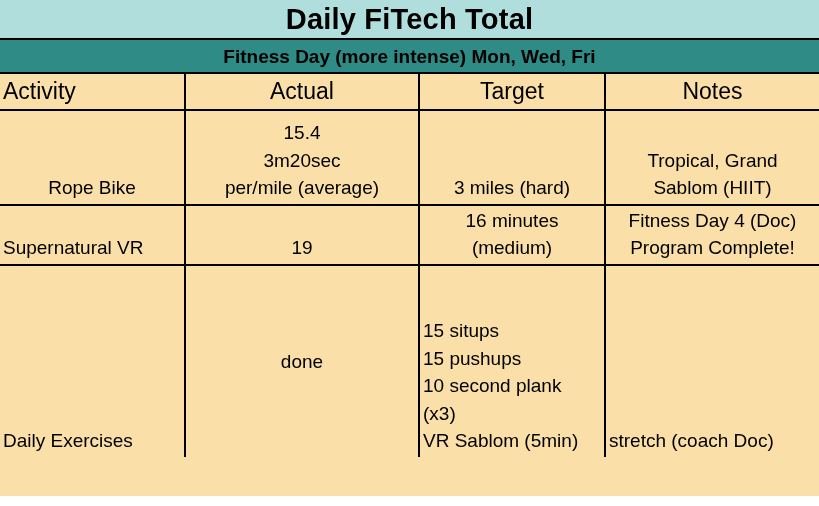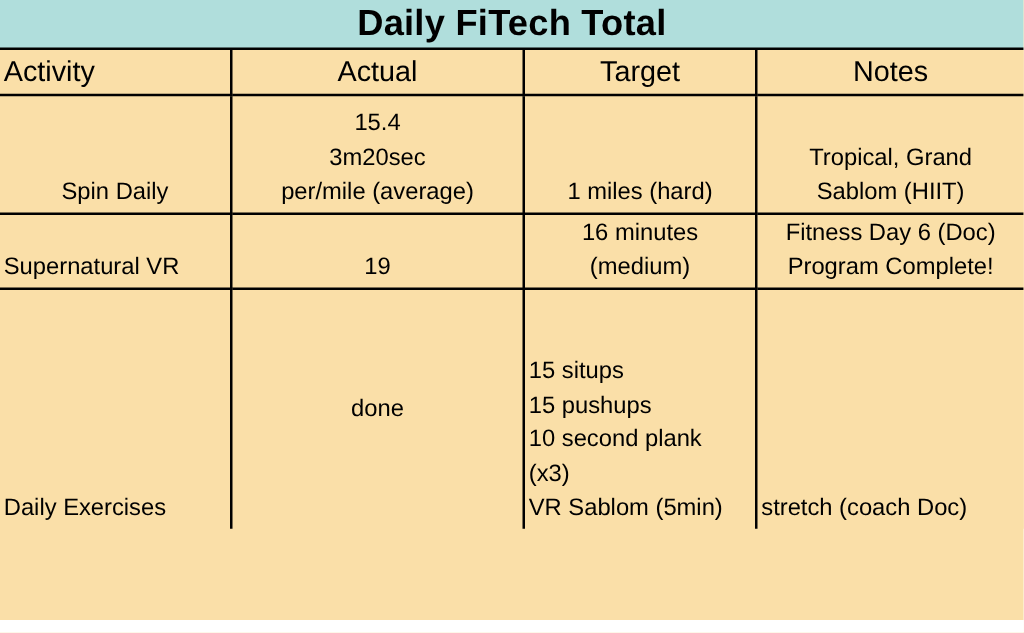--- a/index.html
+++ b/index.html
@@ -115,66 +115,69 @@
 </style>
 </head>
 <body>
 
 <div id="doc">
 
   <div class="title-band">
     <span class="title-text">Daily FiTech Total</span>
   </div>
 
+  <div class="subtitle-band">
+    <span class="subtitle-text">Fitness Day (more intense) Mon, Wed, Fri</span>
+  </div>
 
   <table class="grid">
     <colgroup>
       <col class="c-activity">
         <col class="c-actual">
         <col class="c-target">
         <col class="c-notes">
     </colgroup>
     <thead>
       <tr class="head-row">
         <th class="left">Activity</th>
         <th>Actual</th>
         <th>Target</th>
         <th>Notes</th>
       </tr>
     </thead>
     <tbody>
 
       <tr class="data-row r-spin">
-        <td>Spin Daily</td>
+        <td>Rope Bike</td>
         <td>
             <span class="cellline">15.4</span>
             <span class="cellline">3m20sec</span>
             <span class="cellline">per/mile (average)</span>
           </td>
         <td>
-            <span class="cellline">1 miles (hard)</span>
+            <span class="cellline">3 miles (hard)</span>
           </td>
         <td>
             <span class="cellline">Tropical, Grand</span>
             <span class="cellline">Sablom (HIIT)</span>
           </td>
       </tr>
 
 
       <tr class="data-row r-sup">
         <td class="left">Supernatural VR</td>
         <td>
             <span class="cellline">19</span>
           </td>
         <td>
             <span class="cellline">16 minutes</span>
             <span class="cellline">(medium)</span>
           </td>
         <td>
-            <span class="cellline">Fitness Day 6 (Doc)</span>
+            <span class="cellline">Fitness Day 4 (Doc)</span>
             <span class="cellline">Program Complete!</span>
           </td>
       </tr>
 
       <tr class="data-row r-daily">
         <td class="left">Daily Exercises</td>
         <td class="mid">
             <span class="cellline">done</span>
           </td>
         <td class="left">

